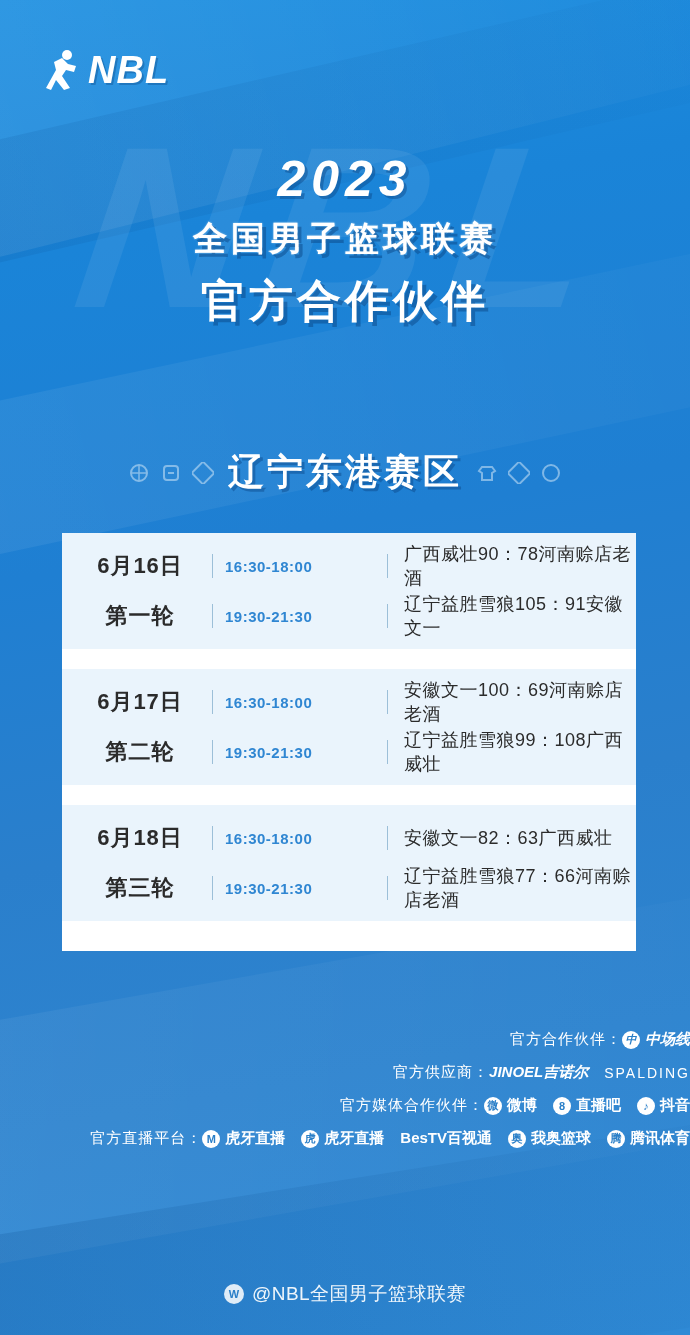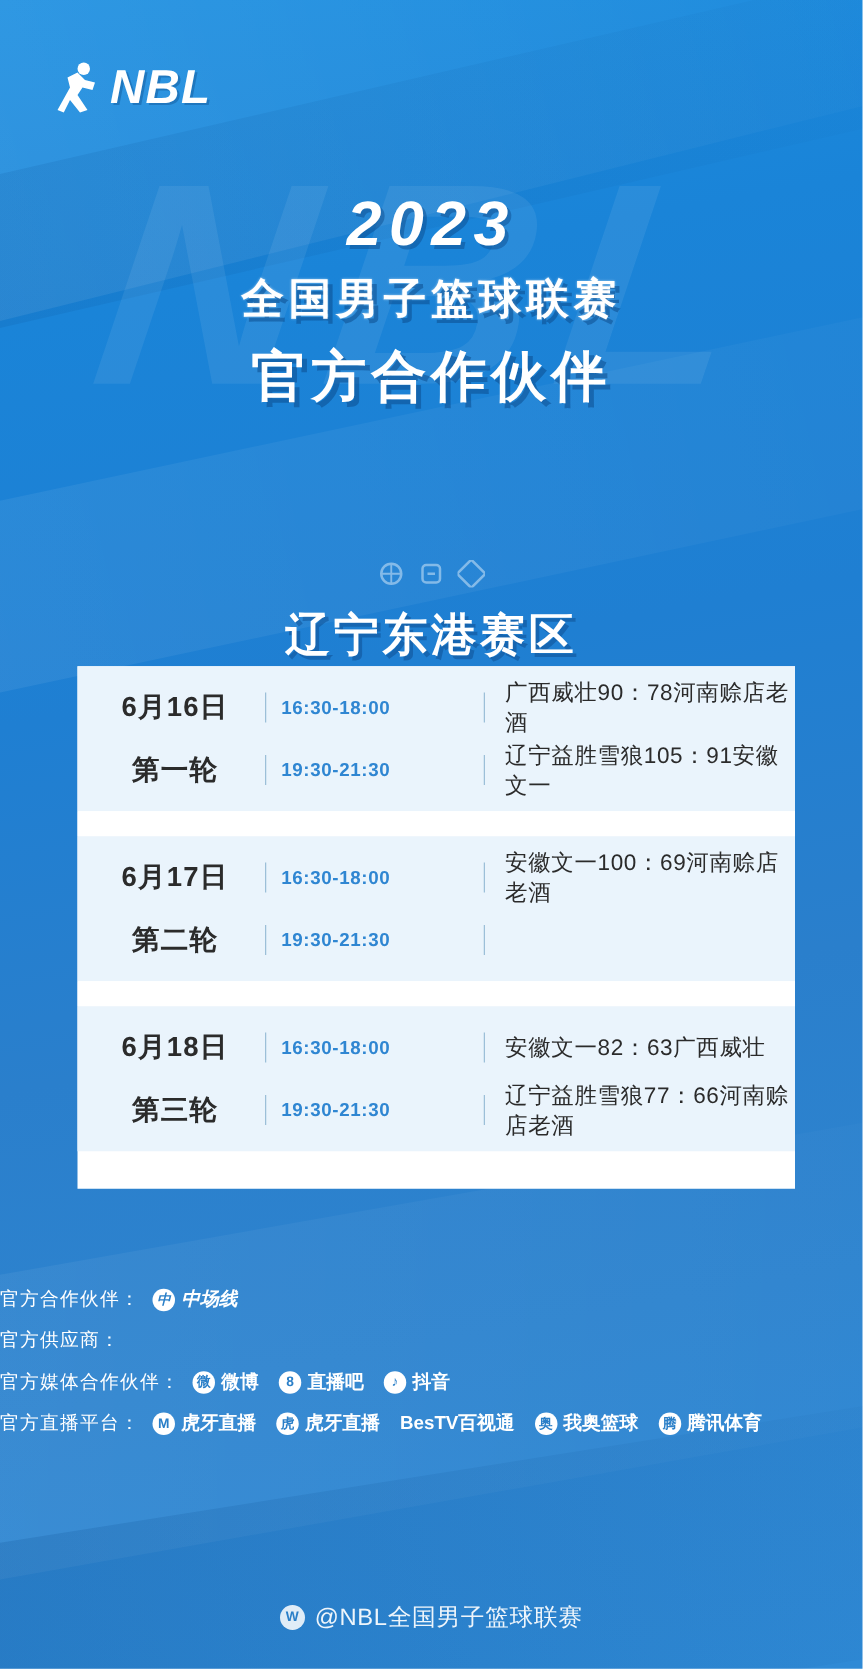--- a/index.html
+++ b/index.html
@@ -100,21 +100,20 @@
     text-shadow: 4px 4px 0 rgba(10,72,135,.5);
   }
 
   
   .region-row {
     position: absolute;
     top: 448px; left: 0; right: 0;
     display: flex; align-items: center; justify-content: center;
     gap: 14px;
     z-index: 5;
-    flex-direction: column;
   }
   .region-icons { display: flex; gap: 10px; align-items: center; opacity: .55; }
   .region-icons svg { display: block; }
   .region-name {
     font-size: 36px; font-weight: 900;
     letter-spacing: 3px;
     color: #ffffff;
     text-shadow: 3px 3px 0 rgba(10,72,135,.45);
   }
 
@@ -164,22 +163,21 @@
     padding-left: 4px;
   }
 
   
   .partners {
     position: absolute;
     top: 1030px; left: 0; right: 0;
     z-index: 5;
   }
   .p-row {
-    display: flex; align-items: center; justify-content: flex-start;
-    gap: 10px;
+    display: flex; align-items: center; justify-content: flex-end;
     margin-bottom: 14px;
     color: #ffffff;
   }
   .p-label {
     font-size: 15px;
     letter-spacing: 1px;
     color: #ffffff;
   }
   .p-logos { display: flex; align-items: center; gap: 16px; }
   .p-logo {
@@ -313,20 +311,21 @@
       <span class="sep"></span>
       <span class="cell-time">16:30-18:00</span>
       <span class="sep"></span>
       <span class="cell-match">安徽文一100：69河南赊店老酒</span>
     </div>
     <div class="row">
       <span class="cell-day">第二轮</span>
       <span class="sep"></span>
       <span class="cell-time">19:30-21:30</span>
       <span class="sep"></span>
+      <span class="cell-match">辽宁益胜雪狼99：108广西威壮</span>
     </div>
   </div>
 
   <div class="day-gap"></div>
 
   <div class="day-block">
     <div class="row">
       <span class="cell-day">6月18日</span>
       <span class="sep"></span>
       <span class="cell-time">16:30-18:00</span>
@@ -351,20 +350,28 @@
     <span class="p-logos">
       <span class="p-logo italic">
         <span class="glyph">中</span>
         <span>中场线</span>
       </span>
     </span>
   </div>
 
   <div class="p-row">
     <span class="p-label">官方供应商：</span>
+    <span class="p-logos">
+      <span class="p-logo italic">
+        <span>JINOEL吉诺尔</span>
+      </span>
+      <span class="p-logo spalding">
+        <span>SPALDING</span>
+      </span>
+    </span>
   </div>
 
   <div class="p-row">
     <span class="p-label">官方媒体合作伙伴：</span>
     <span class="p-logos">
       <span class="p-logo">
         <span class="glyph">微</span>
         <span>微博</span>
       </span>
       <span class="p-logo">

